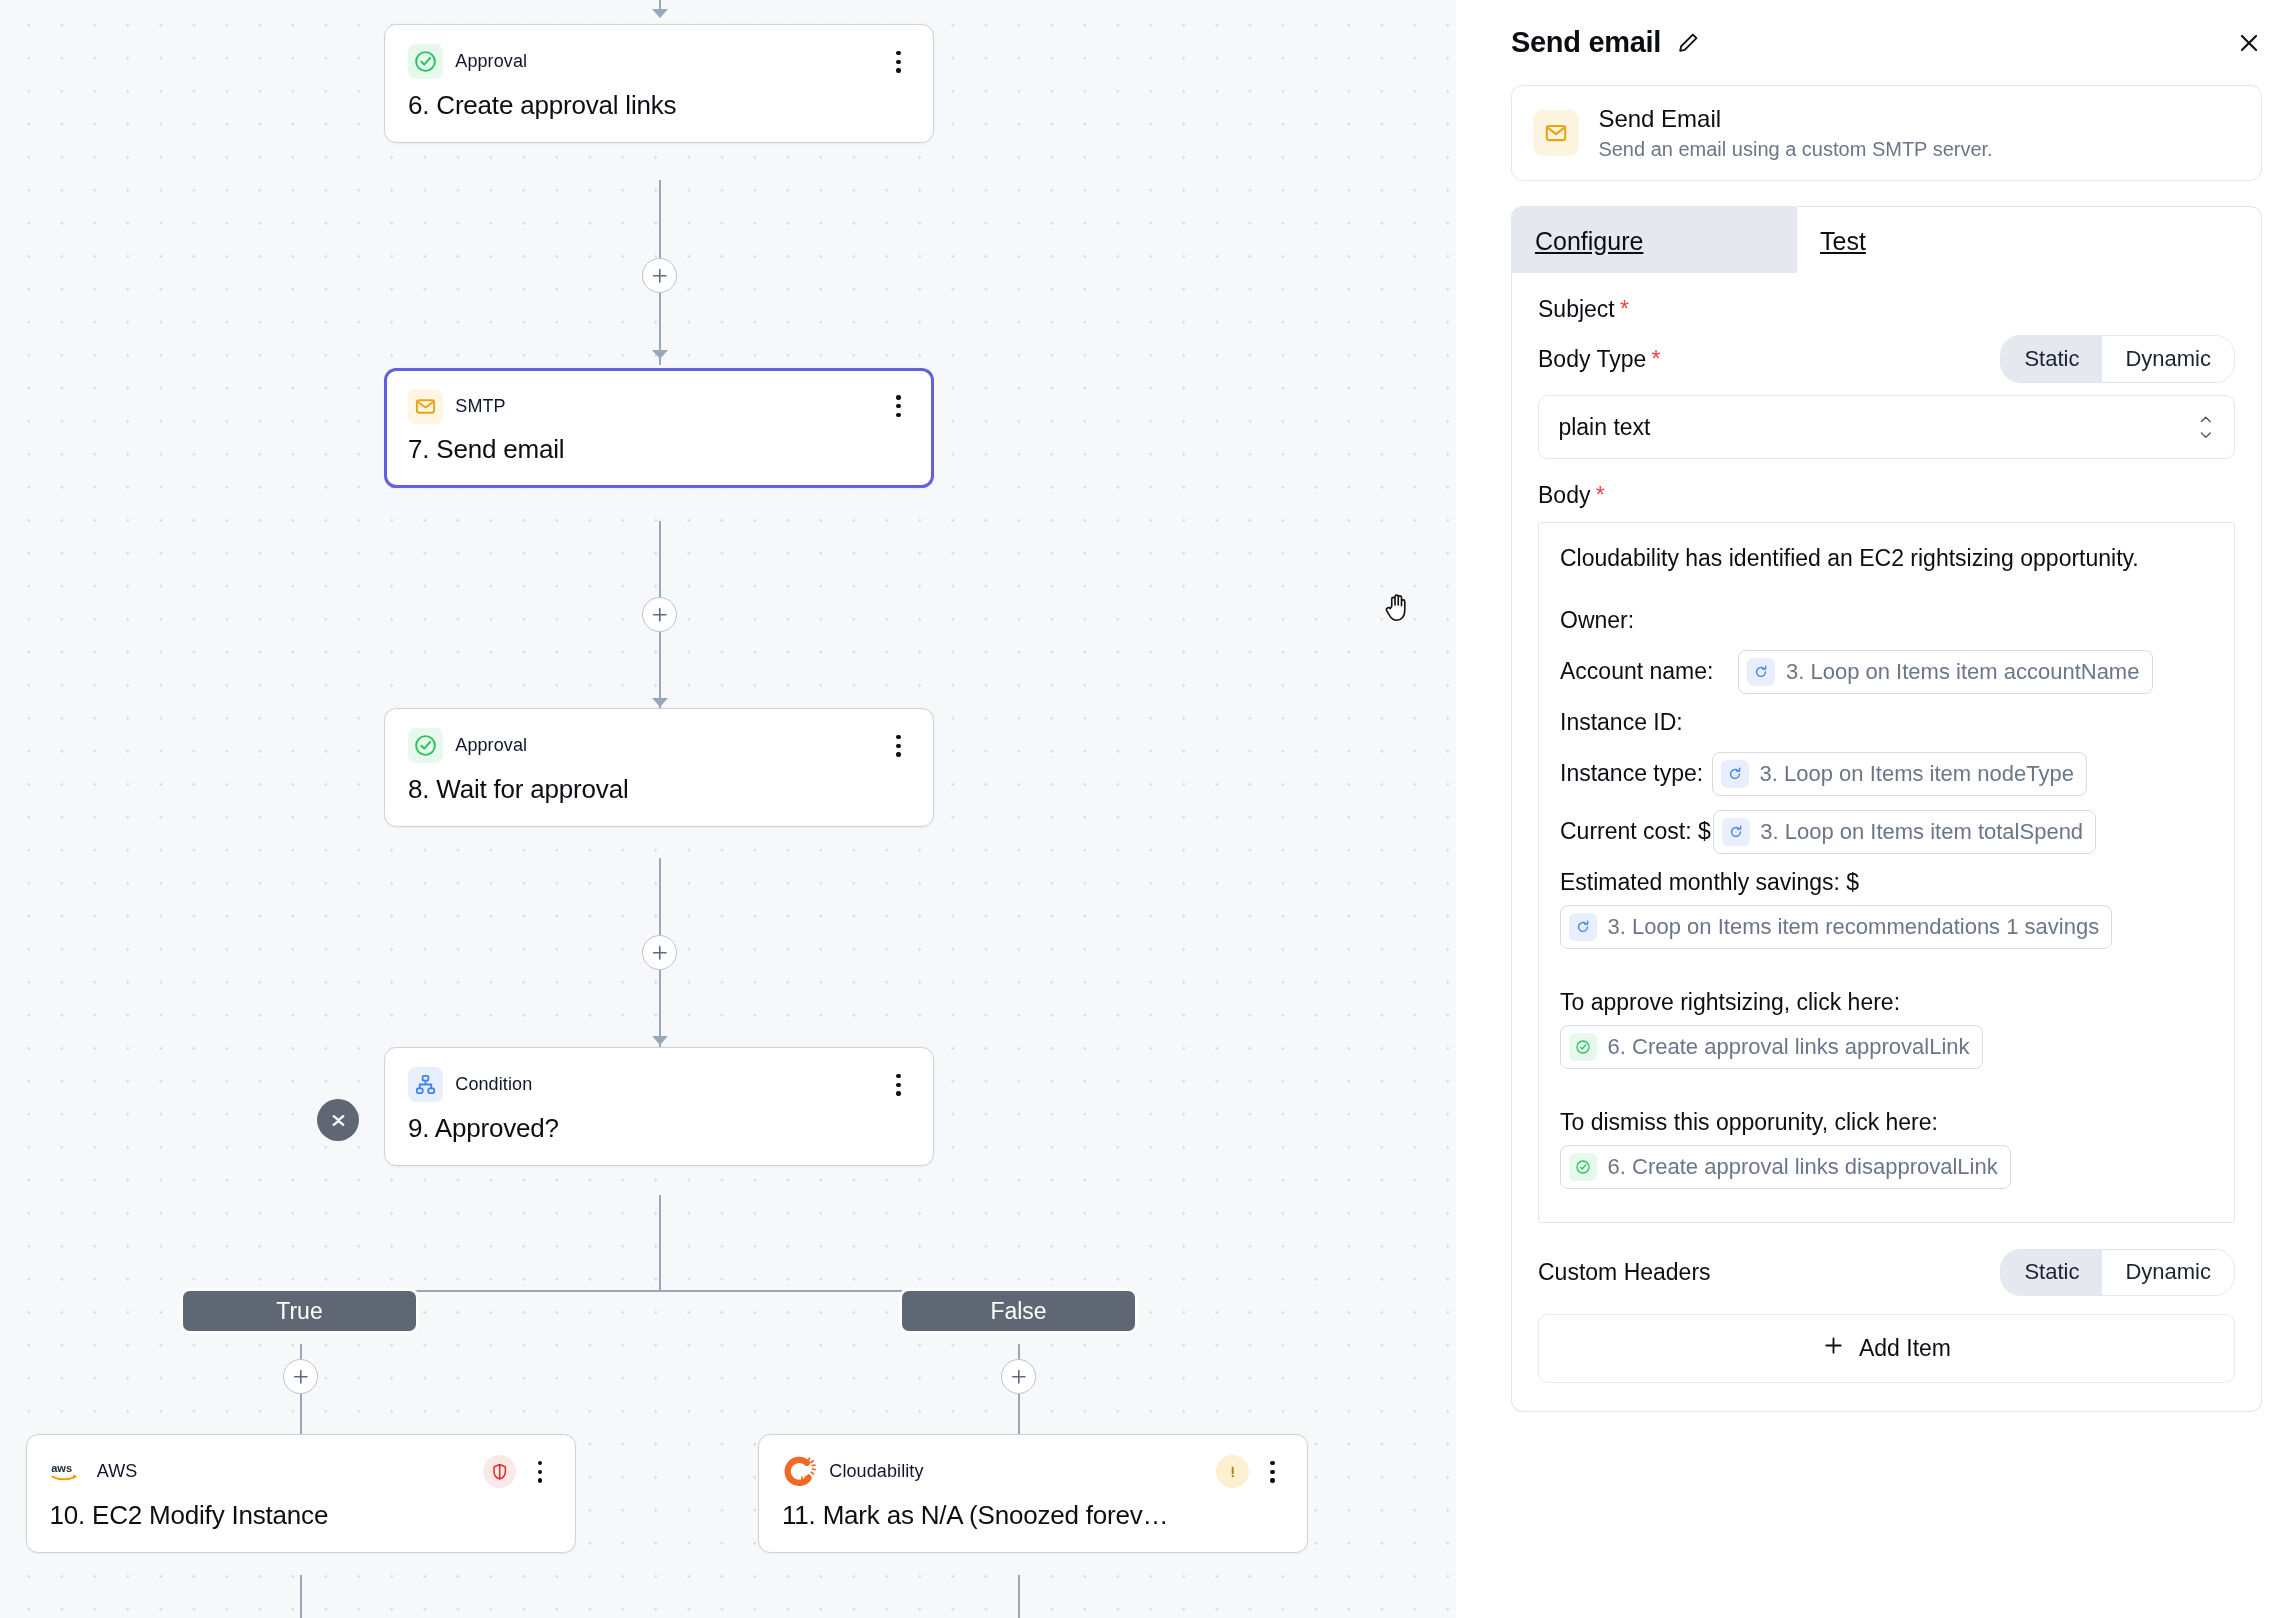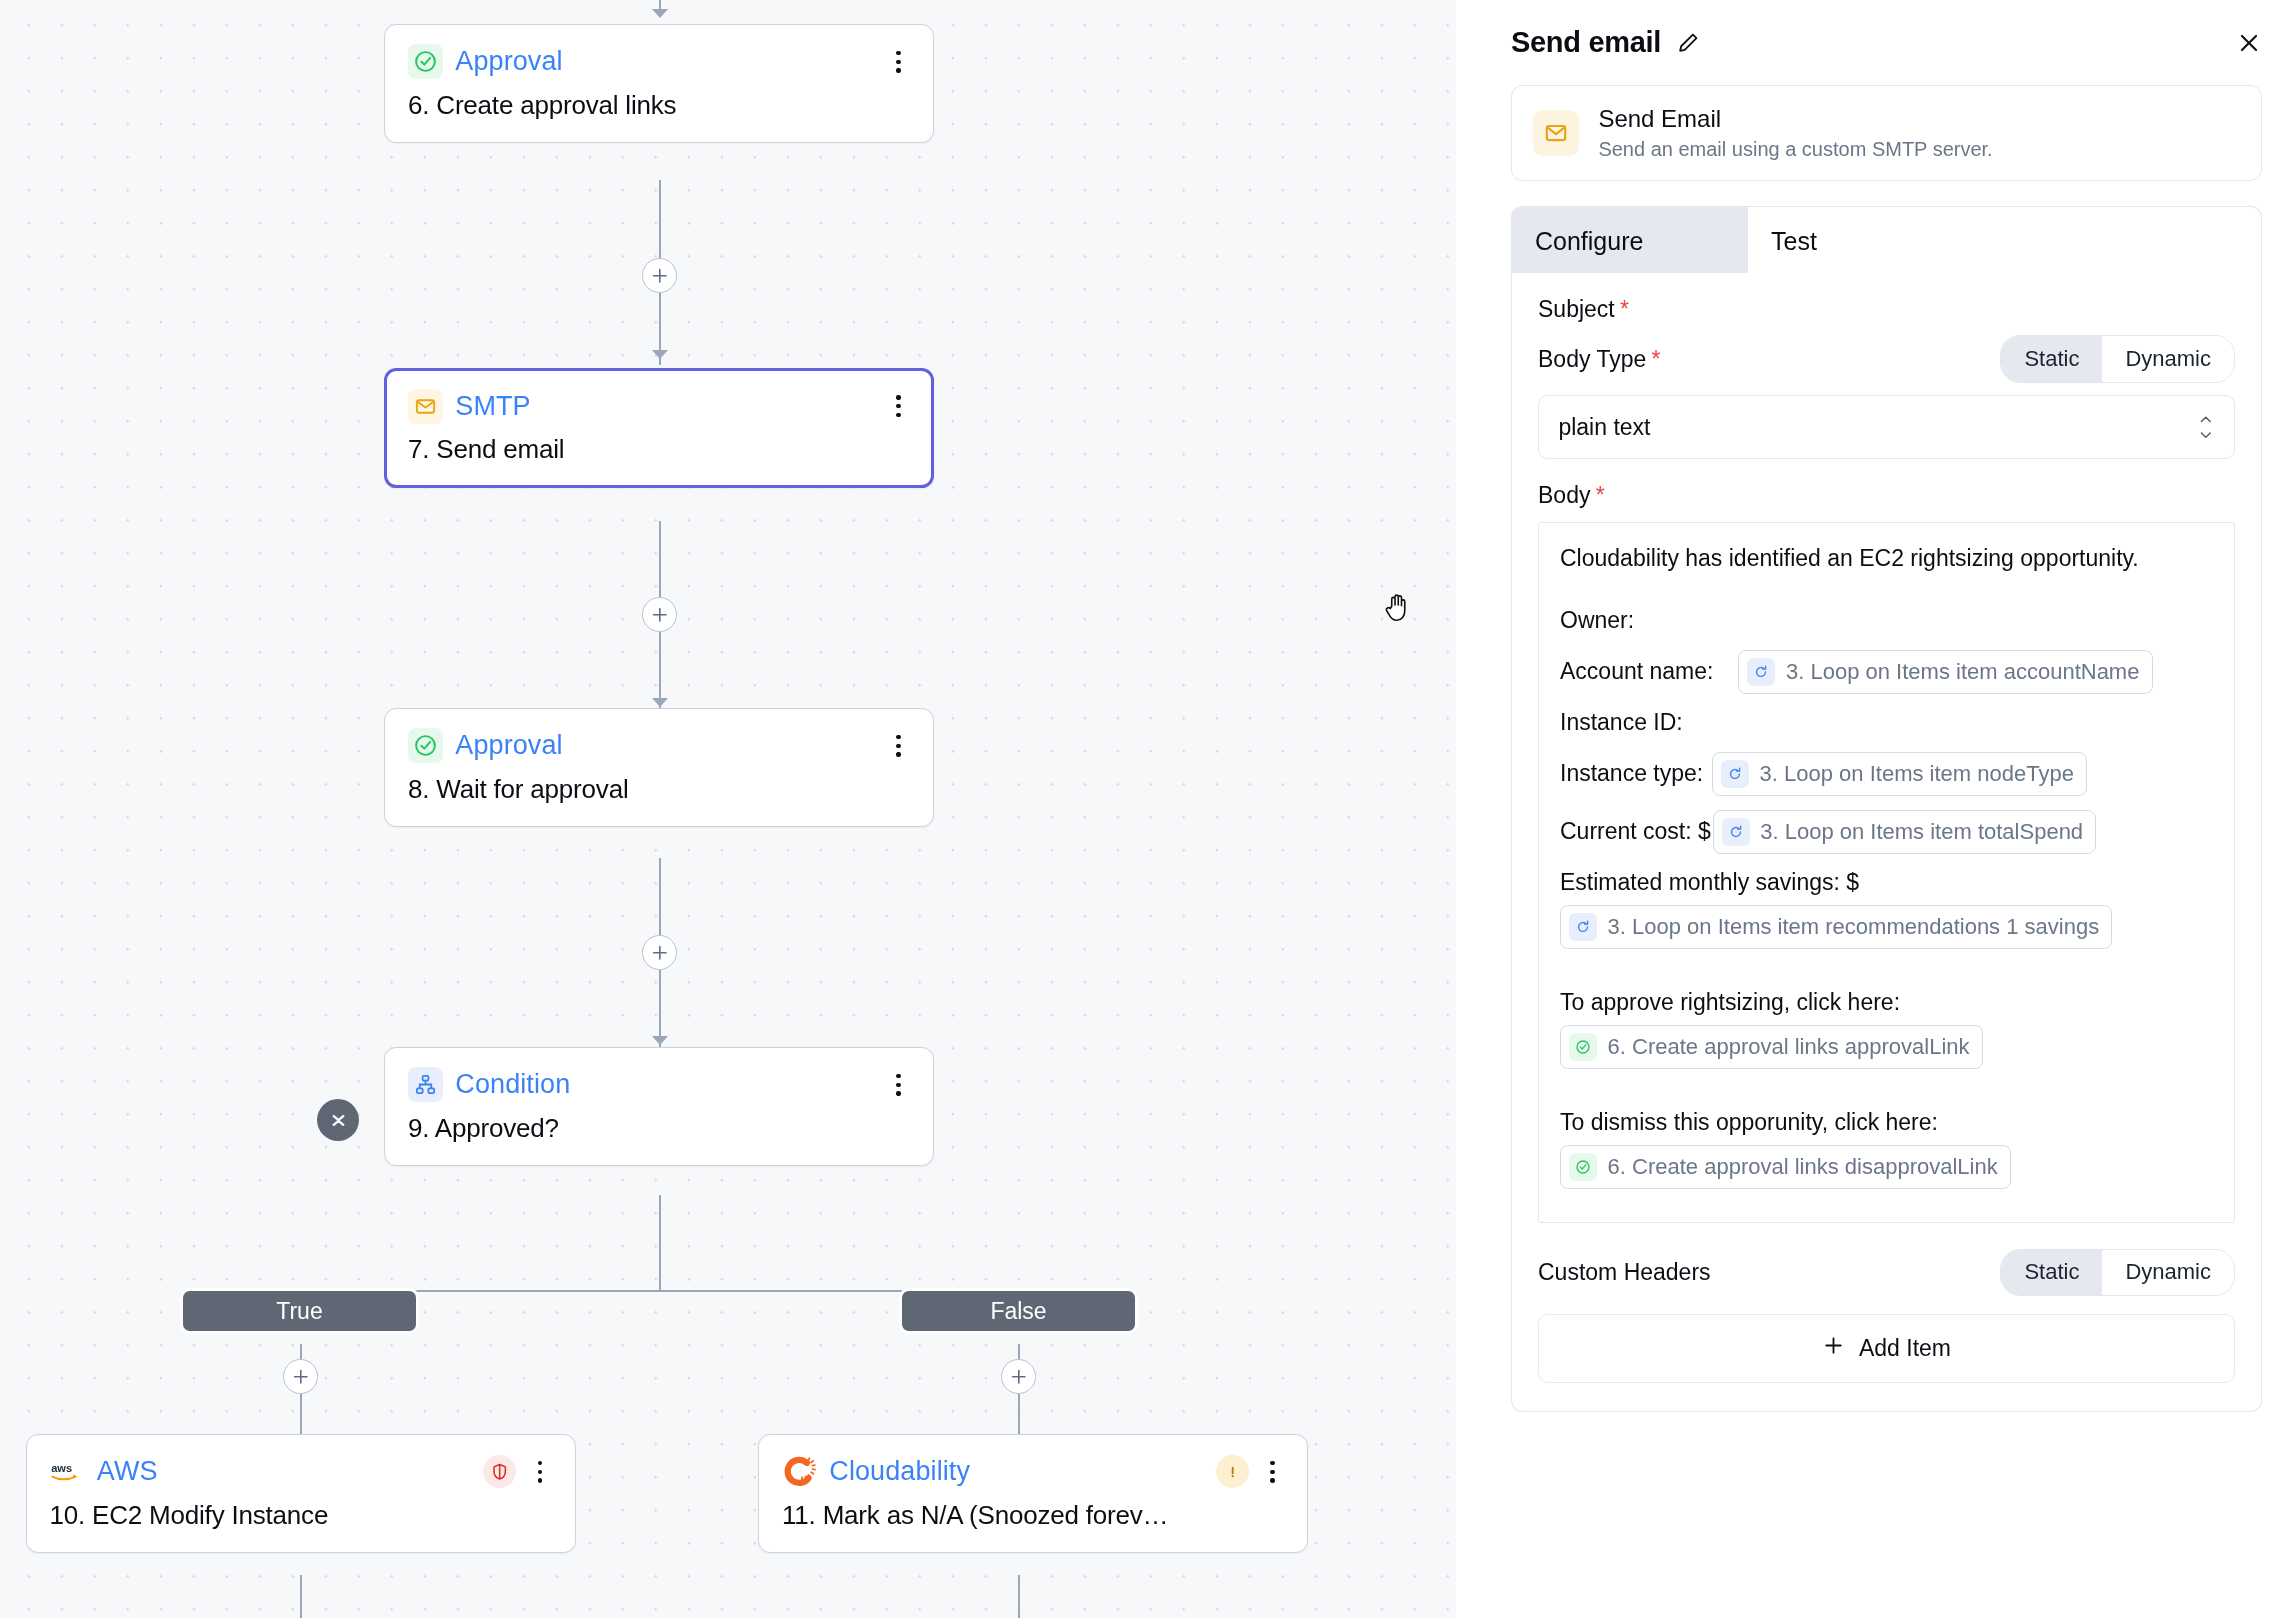--- a/index.html
+++ b/index.html
@@ -79,21 +79,21 @@
     width: 35px; height: 35px;
     border-radius: 8px;
     display: flex; align-items: center; justify-content: center;
     flex: 0 0 auto;
   }
   .ic-green { background: #e7f8ec; }
   .ic-yellow { background: #fef6e2; }
   .ic-blue { background: #e9eefc; }
   .ic-plain { background: transparent; }
   .node-type {
-    font-size: 27px; color: #3b82f6; letter-spacing: 0.1px;
+    font-size: 18px; color: #0f172a; letter-spacing: 0.1px;
     white-space: nowrap;
   }
   .node-head-right {
     margin-left: auto; display: flex; align-items: center; gap: 12.3px;
   }
   .status-badge {
     width: 33px; height: 33px; border-radius: 50%;
     display: flex; align-items: center; justify-content: center;
   }
   .badge-red { background: #fde8e8; }
@@ -175,26 +175,27 @@
 
   .tabs {
     display: flex;
     border: 1.3px solid #e3e6ec;
     border-bottom: none;
     border-radius: 11.4px 11.4px 0 0;
     overflow: hidden;
   }
   .tab {
     flex: 0 0 auto;
-    width: 236px;
+    width: 285px;
     padding: 19.4px 0 17.6px 23px;
     font-size: 25px; color: #0c0e14;
     background: #ffffff;
     cursor: pointer;
     border-right: 1.3px solid #e3e6ec;
+    text-decoration: underline;
   }
   .tab.active { background: #e5e8ee; }
   .tab:last-child { border-right: none; }
 
   .form-area {
     border: 1.3px solid #e3e6ec;
     border-top: none;
     border-radius: 0 0 11.4px 11.4px;
     padding: 23px 26px 28px 26px;
   }

